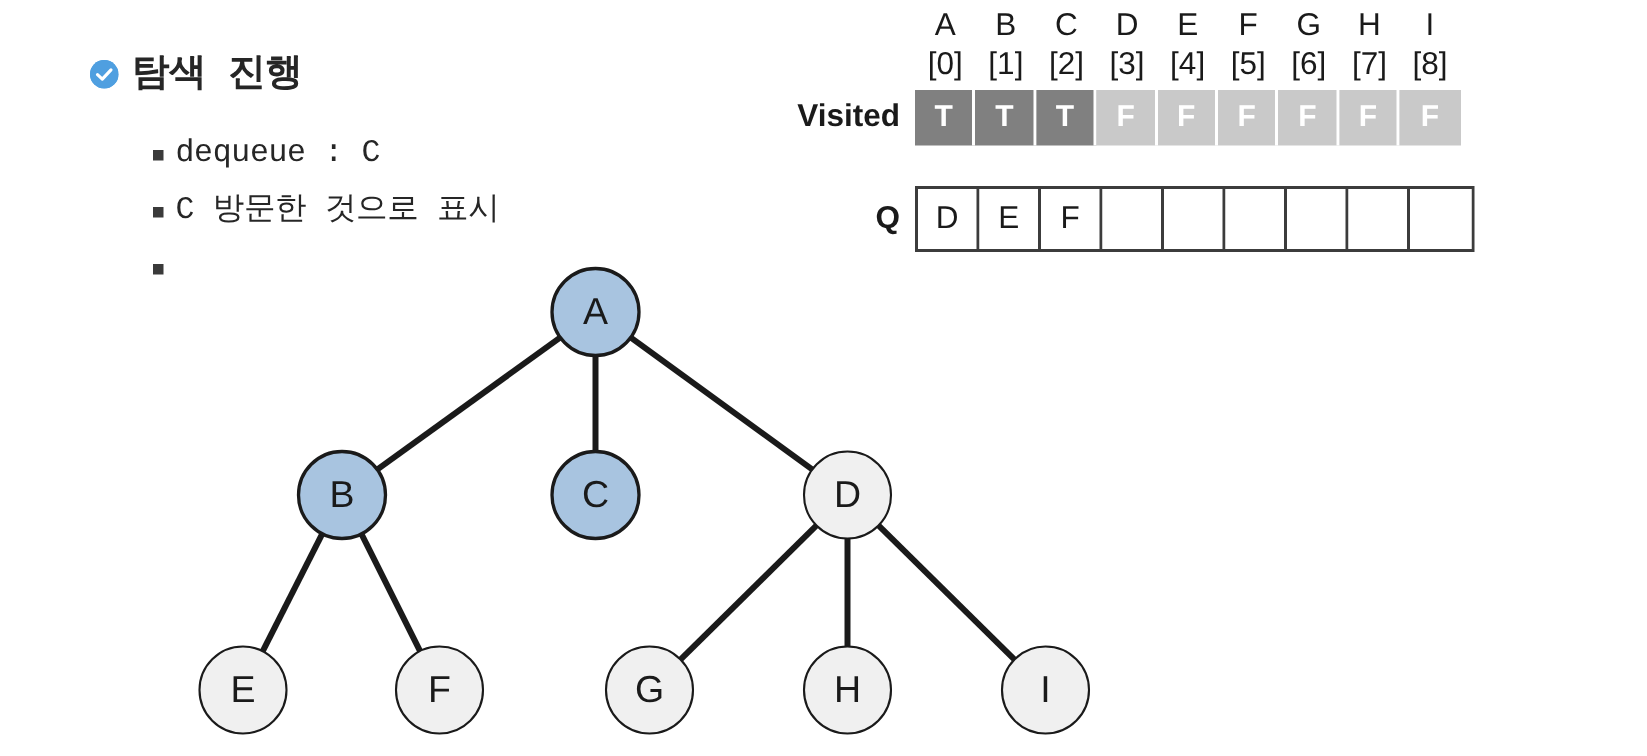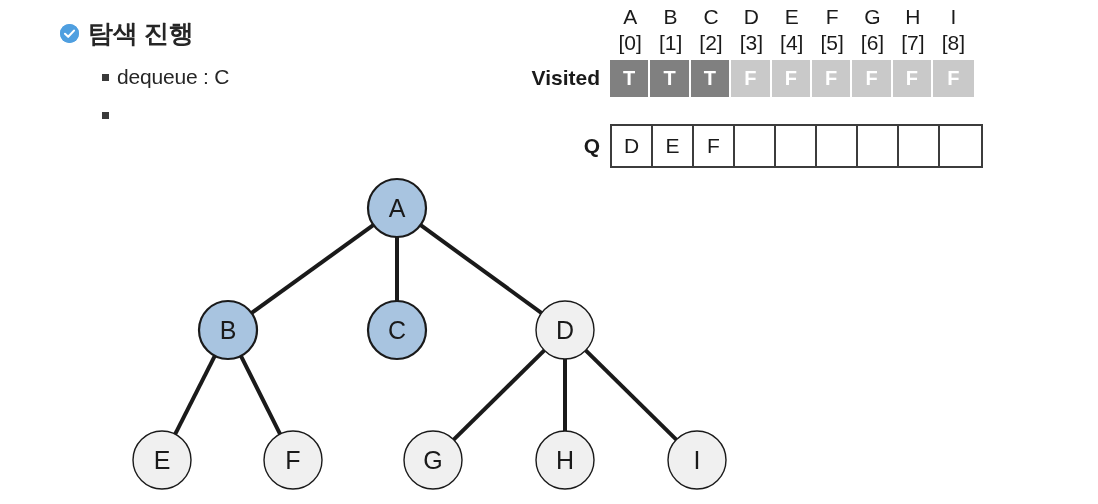--- a/index.html
+++ b/index.html
@@ -16,22 +16,23 @@
     width: 1098px;
     height: 504px;
     background: #ffffff;
     overflow: hidden;
   }
 
   
   .bullet-block {
     position: absolute;
     left: 60px;
-    top: 16px;
+    top: 32px;
     width: 420px;
+    font-family: Liberation Mono, monospace;
   }
   .title-row {
     display: flex;
     align-items: center;
     gap: 9px;
     height: 34px;
   }
   .check-icon {
     width: 19px;
     height: 19px;
@@ -42,21 +43,21 @@
   }
   .check-icon svg { display:block; }
   .title-text {
     font-size: 25px;
     font-weight: bold;
     letter-spacing: -0.3px;
     color: #262626;
     line-height: 1;
   }
   .sub-list {
-    margin-top: 13px;
+    margin-top: 23px;
     padding-left: 42px;
   }
   .sub-item {
     display: flex;
     align-items: flex-start;
     gap: 8px;
     height: 38px;
   }
   .sq-bullet {
     width: 7px;
@@ -178,20 +179,24 @@
           <circle cx="9.5" cy="9.5" r="9.5" fill="#4f9fe0"></circle>
           <path d="M5 9.8 L8.2 12.8 L14 6.6" stroke="#ffffff" stroke-width="2.1" fill="none" stroke-linecap="round" stroke-linejoin="round"></path>
         </svg>
       </span>
       <span class="title-text">탐색 진행</span>
     </div>
     <div class="sub-list">
       <div class="sub-item">
         <span class="sq-bullet"></span>
         <span class="sub-text">dequeue : C</span>
+      </div>
+      <div class="sub-item">
+        <span class="sq-bullet"></span>
+        <span class="sub-text">C 방문한 것으로 표시</span>
       </div>
       <div class="sub-item">
         <span class="sq-bullet"></span>
       </div>
     </div>
   </div>
 
   <div class="array-area">
 
     <div class="hdr-row">

